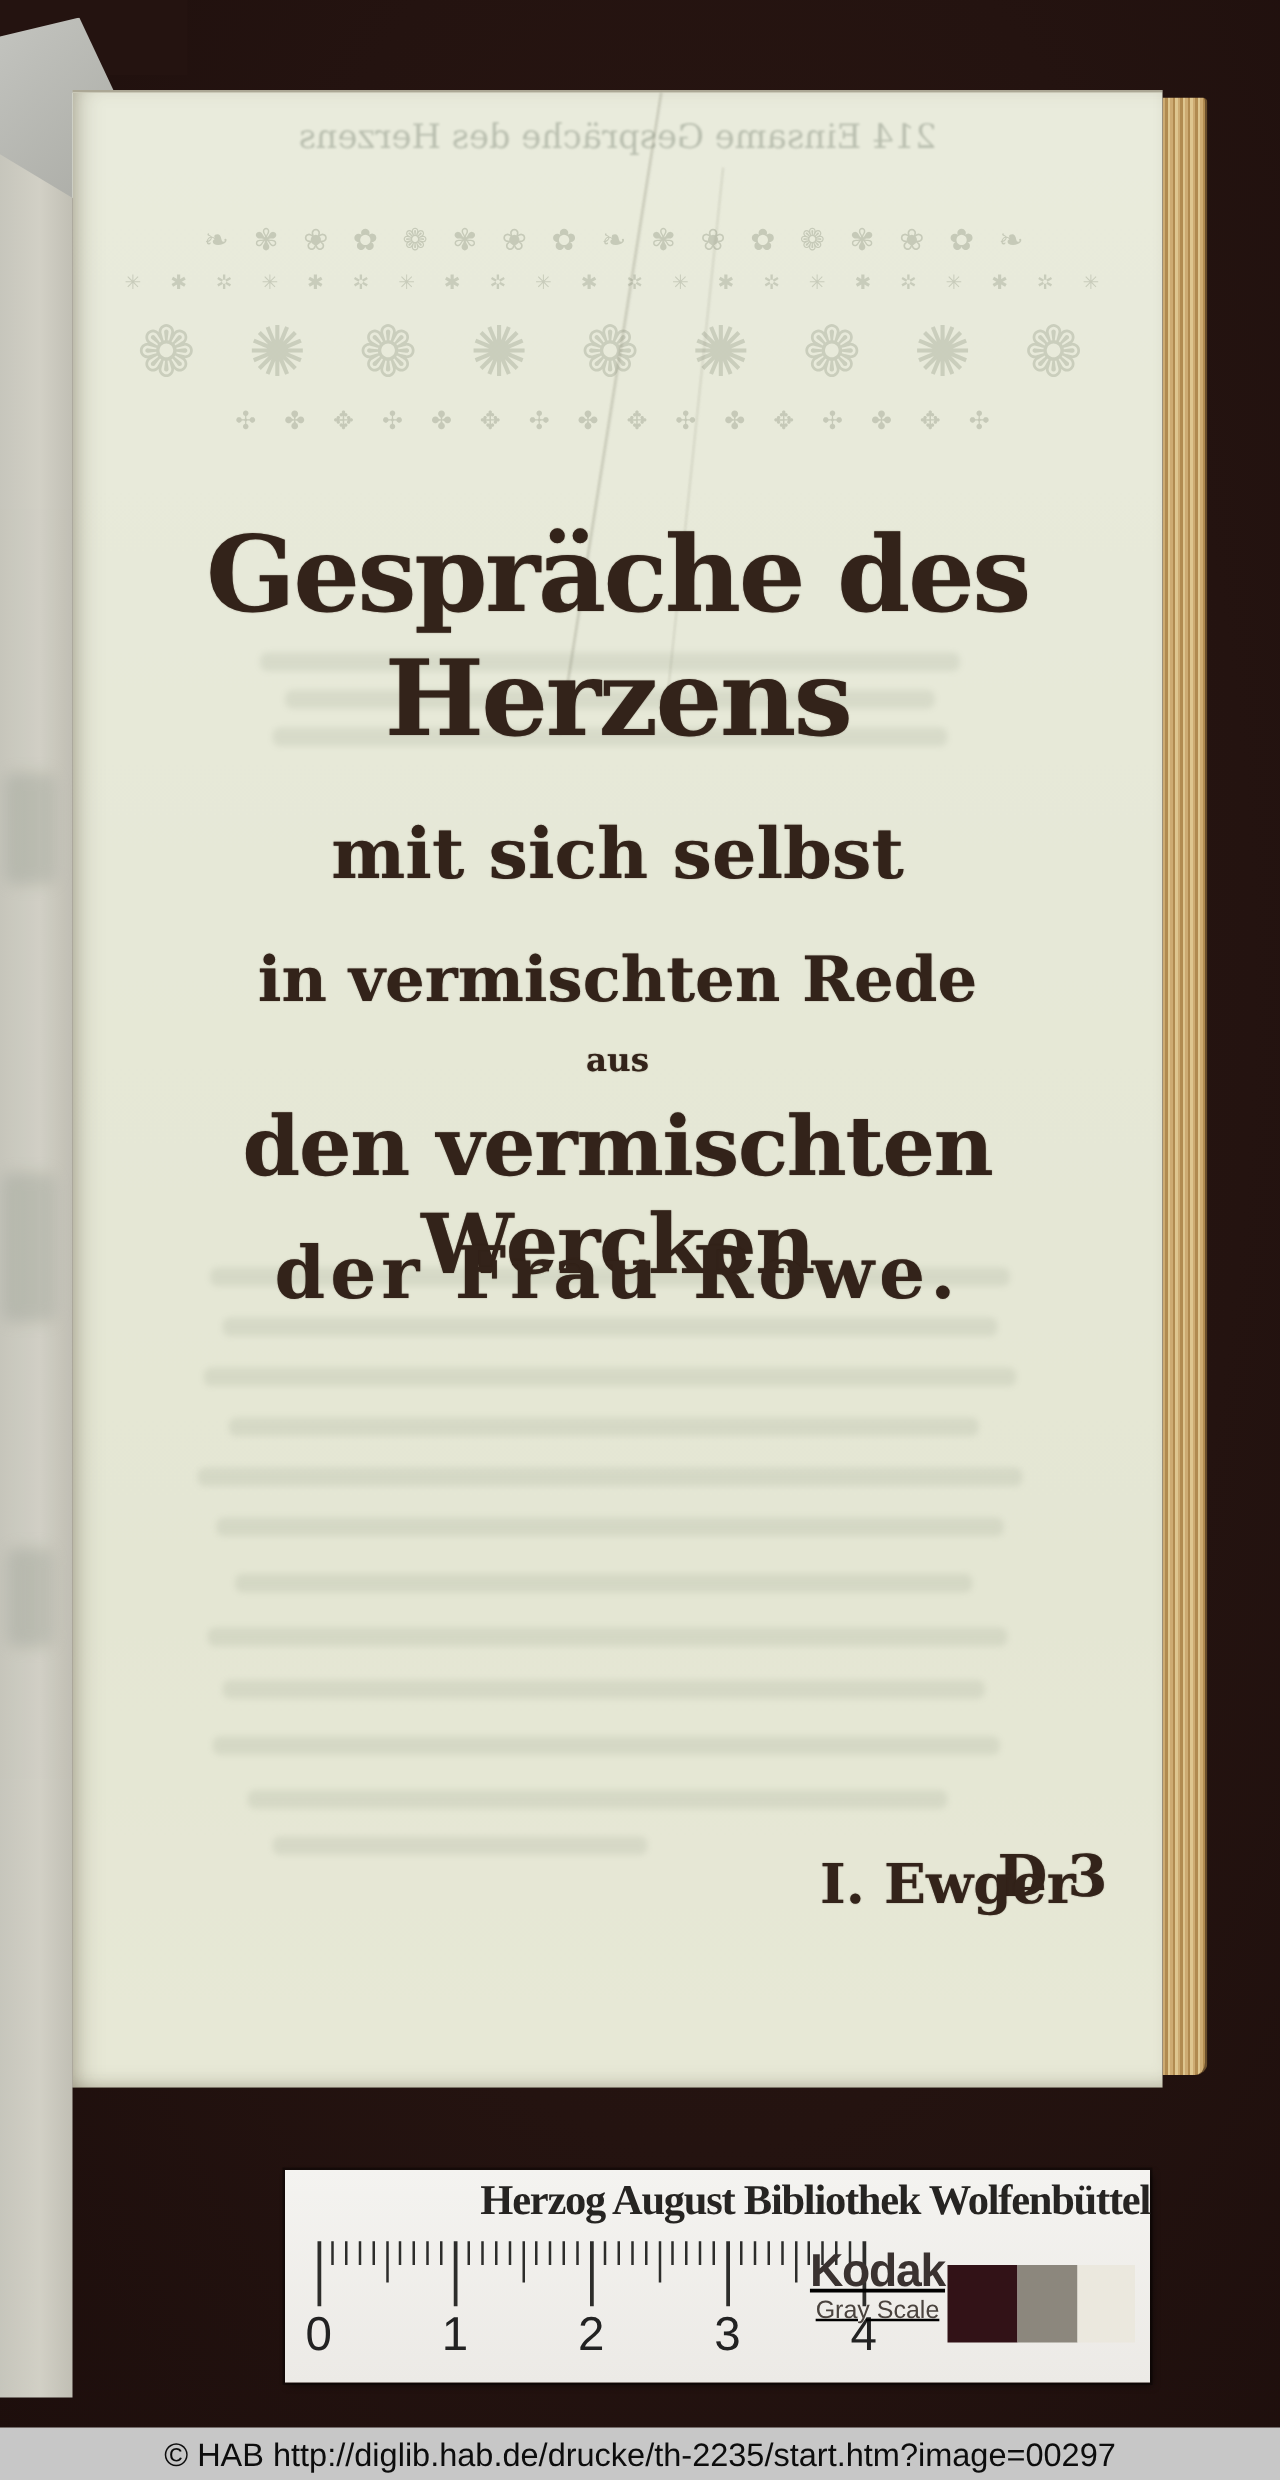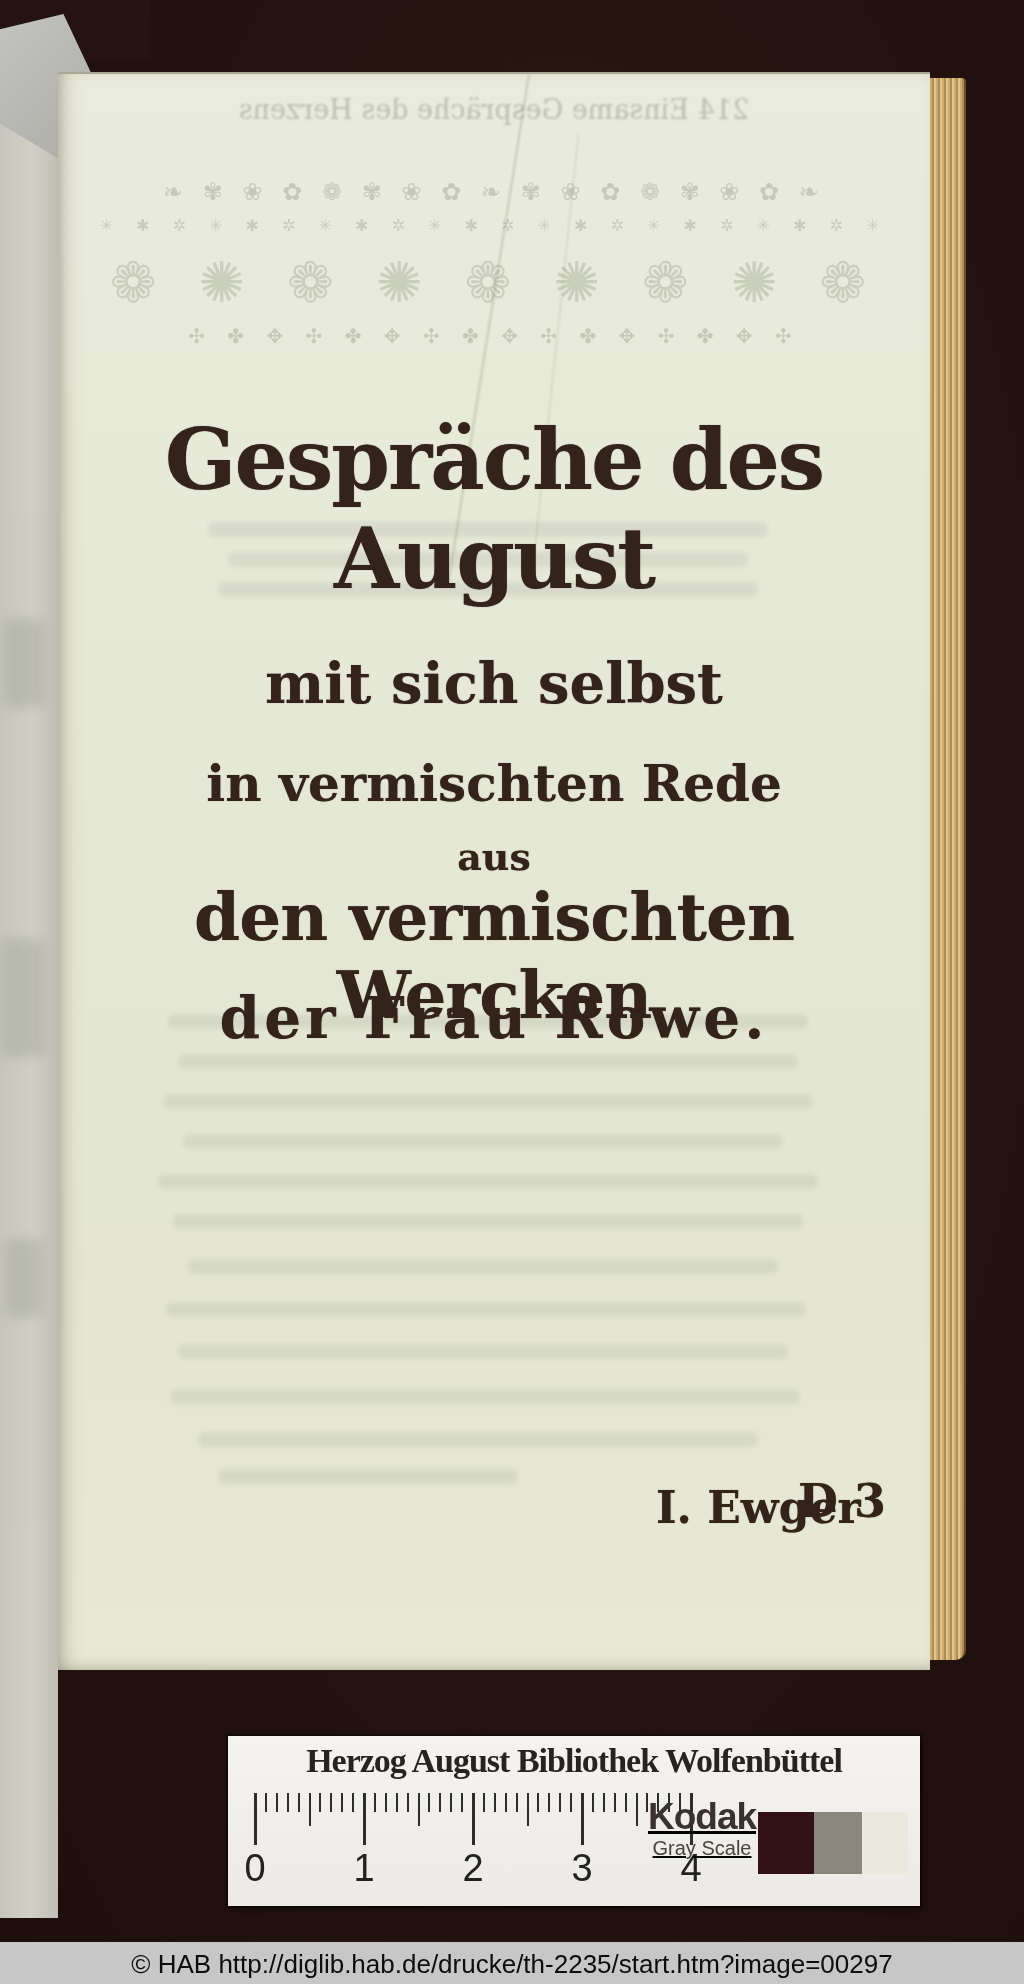--- a/index.html
+++ b/index.html
@@ -45,31 +45,31 @@
   .st-bar{position:absolute;height:15px;background:#7b8671;opacity:.14;filter:blur(2.5px);border-radius:6px;}
 
   
   .frak{position:absolute;left:0;width:100%;text-align:center;color:#33231a;
     font-family:"DejaVu Serif",serif;font-weight:bold;
     text-shadow:0 0 1px rgba(45,28,14,.55);}
   .t1{top:282px;font-size:50px;}
   .t2{top:336px;font-size:84px;letter-spacing:-2px;}
   .t3{top:576px;font-size:56px;}
   .t4{top:680px;font-size:50px;}
-  .t5{top:760px;font-size:38px;}
+  .t5{top:760px;font-size:26px;}
   .t6{top:804px;font-size:66px;letter-spacing:-1px;}
   .t7{top:910px;font-size:58px;letter-spacing:4px;}
   .sig-mark{position:absolute;left:348px;top:1400px;font-size:46px;}
   .catchword{position:absolute;left:598px;top:1408px;font-size:44px;text-align:left;width:auto;}
 
   
   .scale-card{position:absolute;left:228px;top:1736px;width:692px;height:170px;
     background:linear-gradient(180deg,#f4f3f0 0%,#eceae6 100%);
     box-shadow:0 0 0 2px rgba(0,0,0,.35), 2px 3px 6px rgba(0,0,0,.5);}
-  .card-title{position:absolute;top:6px;left:0;width:100%;text-align:center;
+  .card-title{position:absolute;top:6px;left:0;width:100%;text-align:right;
     font-family:"Liberation Serif","DejaVu Serif",serif;font-weight:bold;
     font-size:34px;color:#262422;letter-spacing:-1px;}
   .ruler{position:absolute;left:26px;top:57px;width:445px;height:100px;}
   .ruler .tick{position:absolute;top:0;background:#2d2d2b;}
   .ruler .num{position:absolute;top:54px;transform:translateX(-50%);
     font-family:"Liberation Sans","DejaVu Sans",sans-serif;font-size:38px;color:#222;}
   .kodak-block{position:absolute;left:416px;top:62px;width:116px;text-align:center;text-decoration:underline;}
   .kodak-brand{font-family:"Liberation Sans","DejaVu Sans",sans-serif;font-weight:bold;
     font-size:37px;color:#3a3230;letter-spacing:-1px;line-height:1;}
   .kodak-sub{font-family:"Liberation Sans","DejaVu Sans",sans-serif;
@@ -118,21 +118,21 @@
       <div class="st-bar" style="top: 1100px; left: 100px; width: 660px;"></div>
       <div class="st-bar" style="top: 1140px; left: 115px; width: 630px;"></div>
       <div class="st-bar" style="top: 1185px; left: 130px; width: 590px;"></div>
       <div class="st-bar" style="top: 1228px; left: 108px; width: 640px;"></div>
       <div class="st-bar" style="top: 1270px; left: 120px; width: 610px;"></div>
       <div class="st-bar" style="top: 1315px; left: 112px; width: 630px;"></div>
       <div class="st-bar" style="top: 1358px; left: 140px; width: 560px;"></div>
       <div class="st-bar" style="top: 1395px; left: 160px; width: 300px;"></div>
     </div>
 
-  <div class="frak t2">Gespräche des August</div>
+  <div class="frak t2">Gespräche des Herzens</div>
   <div class="frak t3">mit sich selbst</div>
   <div class="frak t4">in vermischten Rede</div>
   <div class="frak t5">aus</div>
   <div class="frak t6">den vermischten Wercken</div>
   <div class="frak t7">der Frau Rowe.</div>
 
   <div class="frak sig-mark">D 3</div>
   <div class="frak catchword">I. Ewger</div>
 </div>
 

